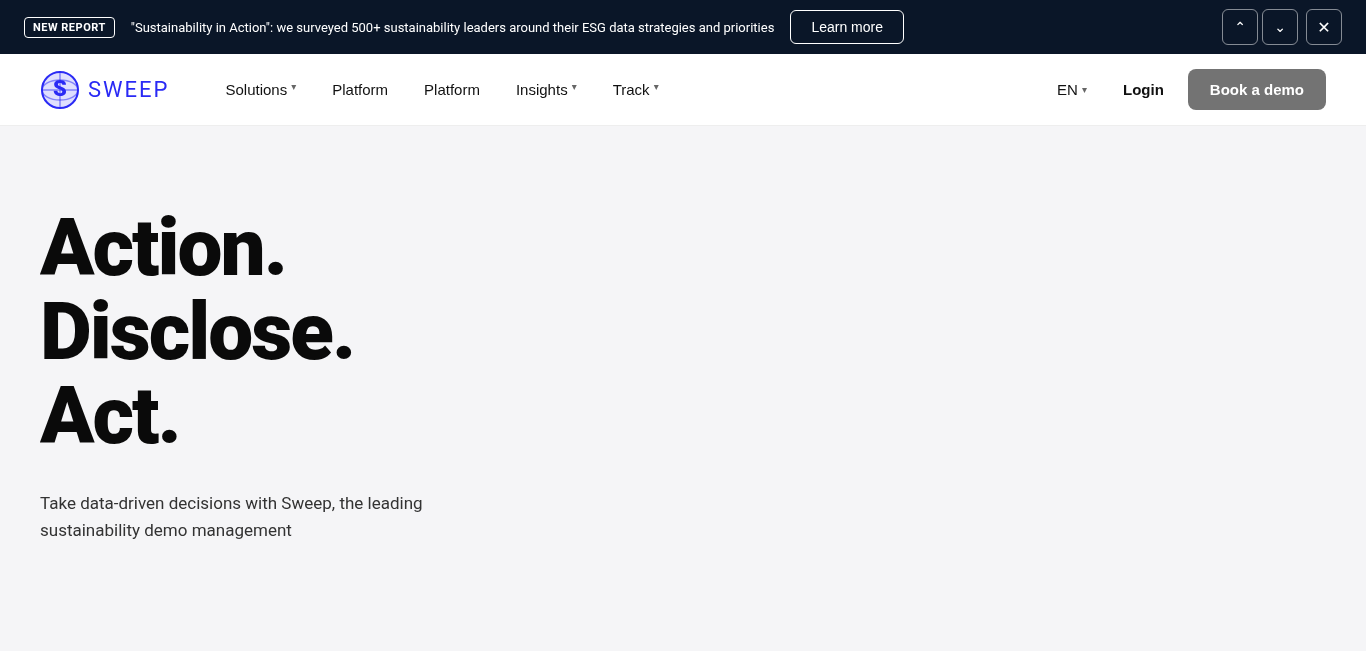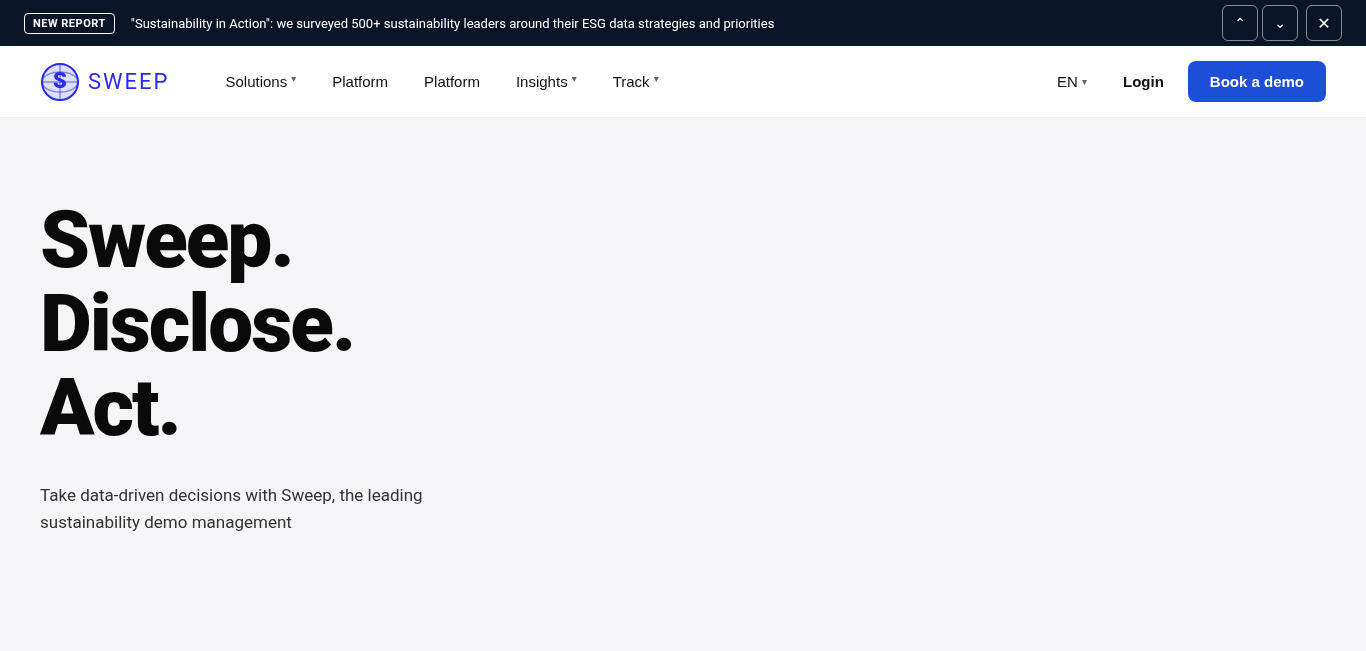--- a/index.html
+++ b/index.html
@@ -6,21 +6,21 @@
     body { font-family: -apple-system, BlinkMacSystemFont, 'Segoe UI', Roboto, sans-serif; background: #f5f5f7; overflow-x: hidden; }
 
     
     .announcement-bar {
       background: #0a1628;
       color: #fff;
       display: flex;
       align-items: center;
       justify-content: space-between;
       padding: 0 24px;
-      height: 46px;
+      height: 54px;
       position: relative;
     }
     .announcement-content {
       display: flex;
       align-items: center;
       gap: 16px;
       flex: 1;
     }
     .new-report-badge {
       border: 1.5px solid #fff;
@@ -156,21 +156,21 @@
       padding: 8px 16px;
       font-size: 15px;
       font-weight: 700;
       color: #111;
       cursor: pointer;
       border-radius: 6px;
       background: none;
       border: none;
     }
     .book-demo-btn {
-      background: #1d4ed8;
+      background: #737373;
       color: #fff;
       padding: 12px 22px;
       border-radius: 8px;
       font-size: 15px;
       font-weight: 600;
       cursor: pointer;
       border: none;
       white-space: nowrap;
     }
 
@@ -198,20 +198,21 @@
       max-width: 400px;
     }
   </style>
 </head>
 <body>
 
 <div class="announcement-bar">
   <div class="announcement-content">
     <span class="new-report-badge">NEW REPORT</span>
     <span class="announcement-text">"Sustainability in Action": we surveyed 500+ sustainability leaders around their ESG data strategies and priorities</span>
+    <button class="learn-more-btn">Learn more</button>
   </div>
   <div class="announcement-controls">
     <button class="nav-arrow-btn">
       <span>⌃</span>
     </button>
     <button class="nav-arrow-btn">
       <span>⌄</span>
     </button>
     <button class="close-btn">
       <span>✕</span>
@@ -260,19 +261,19 @@
       <span class="nav-chevron">▾</span>
     </button>
     <button class="login-btn">Login</button>
     <button class="book-demo-btn">Book a demo</button>
   </div>
 </nav>
 
 <section class="hero">
   <div class="hero-content">
     <h1 class="hero-headline">
-      <span>Sweep.</span><br>
+      <span>Action.</span><br>
       <span>Disclose.</span><br>
       <span>Act.</span>
     </h1>
     <p class="hero-subtext">Take data-driven decisions with Sweep, the leading sustainability demo management</p>
   </div>
 </section>
 
 </body></html>

